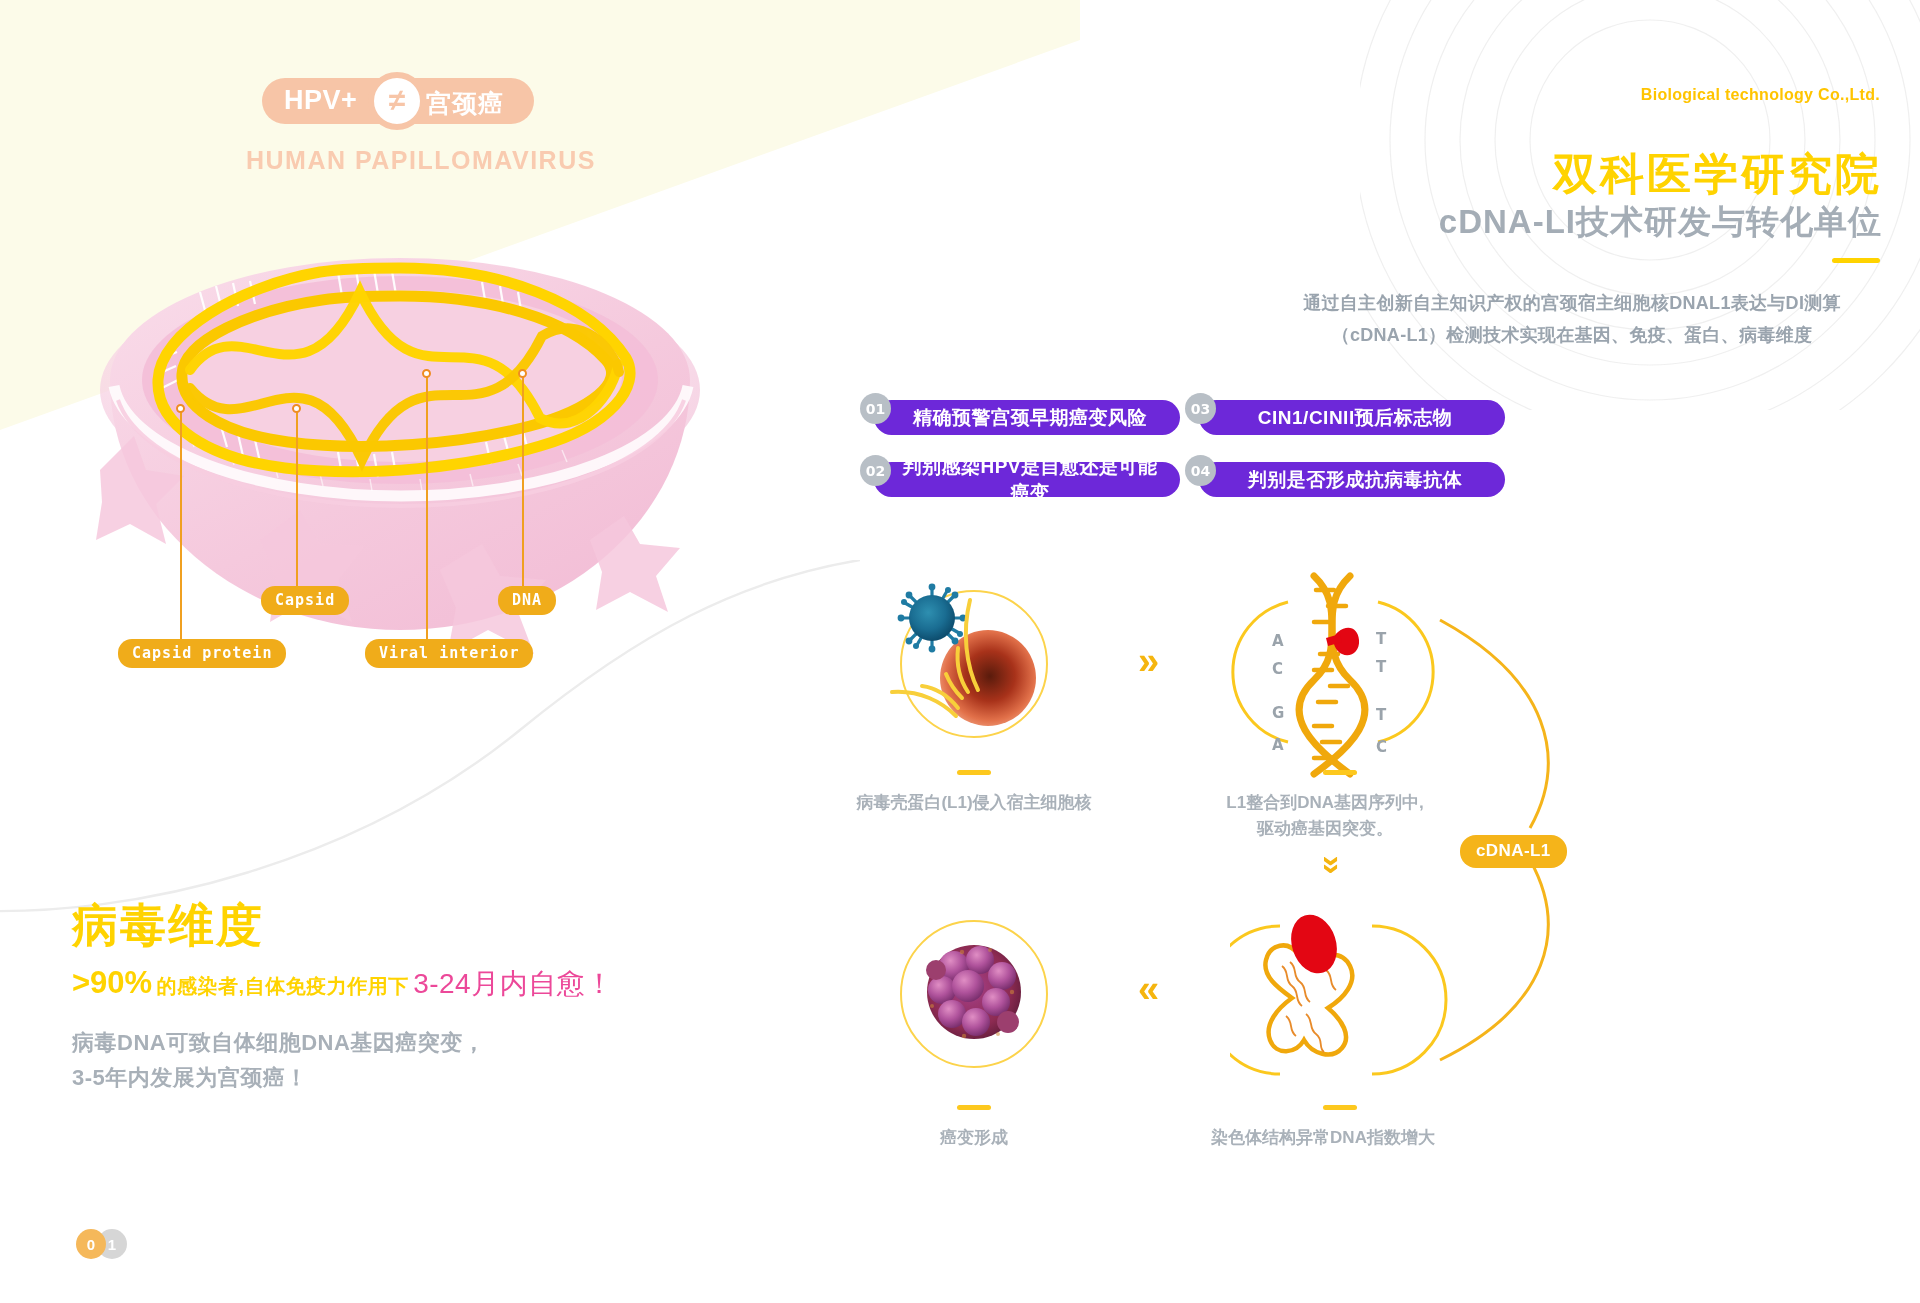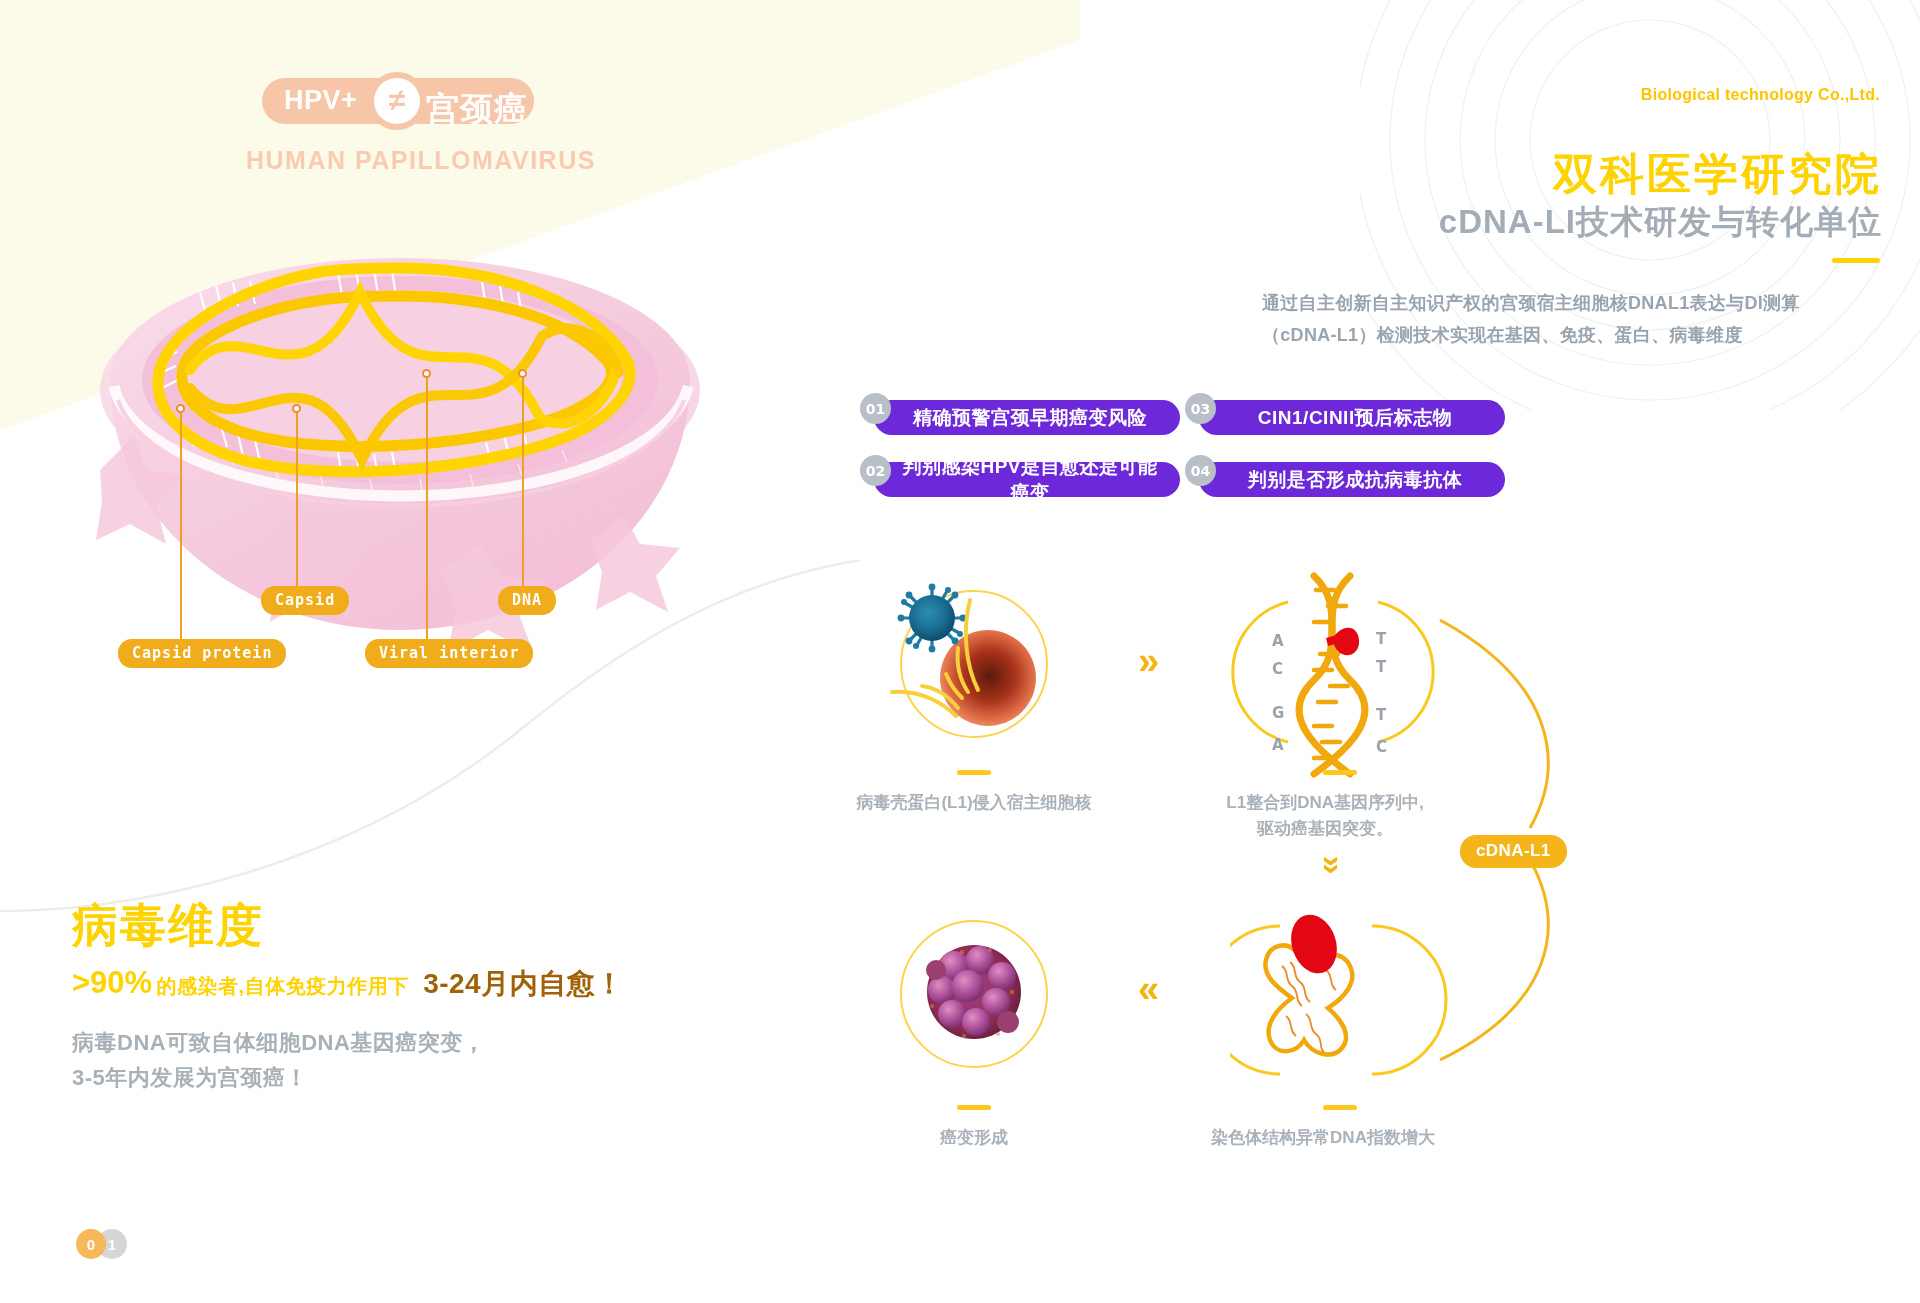--- a/index.html
+++ b/index.html
@@ -29,21 +29,21 @@
   .hpv-pill {
     position:absolute; left:0; top:0; width:272px; height:46px;
     background:#f7c5a7; border-radius:23px;
     display:flex; align-items:center;
   }
   .hpv-left {
     color:#fff; font-size:27px; font-weight:bold; letter-spacing:.5px;
     position:absolute; left:22px; top:7px;
   }
   .hpv-right {
-    color:#fff; font-size:33px; font-weight:bold; letter-spacing:1px;
+    color:#fff; font-size:25px; font-weight:bold; letter-spacing:1px;
     position:absolute; left:164px; top:9px;
   }
   .neq-circle {
     position:absolute; left:106px; top:-6px; width:58px; height:58px;
     background:#fff; border:6px solid #f7c5a7; border-radius:50%;
     display:flex; align-items:center; justify-content:center;
   }
   .neq-glyph { color:#f7c5a7; font-size:30px; font-weight:bold; line-height:1; margin-top:-3px; }
 
   .hpv-sub {
@@ -69,21 +69,21 @@
   }
 
   
   .global-block { position:absolute; left:72px; top:900px; width:700px; }
   .gb-title {
     font-size:46px; font-weight:bold; color:#ffd300; letter-spacing:2px; line-height:1.1;
   }
   .gb-line2 { margin-top:14px; white-space:nowrap; }
   .gb-90 { font-size:31px; font-weight:bold; color:#ffd300; letter-spacing:0; }
   .gb-mid { font-size:20px; font-weight:bold; color:#ffd300; letter-spacing:0.5px; }
-  .gb-324 { font-size:28px; font-weight:bold; color:#a16207; letter-spacing:0.5px;margin-left:10px; }
+  .gb-324 { font-size:28px; font-weight:normal; color:#ec4899; letter-spacing:0.5px; }
   .gb-body { margin-top:22px; color:#a8b0b8; font-size:22px; font-weight:bold; line-height:1.62; letter-spacing:0.5px; }
 
   
   .right-panel { position:absolute; left:1040px; top:0; width:880px; height:1303px; z-index:2; }
 
   .company-tag {
     position:absolute; right:40px; top:86px;
     color:#ffc400; font-size:16px; font-weight:bold; letter-spacing:.3px;
   }
   .r-title {
@@ -93,21 +93,21 @@
   }
   .r-subtitle {
     position:absolute; right:38px; top:205px;
     color:#a4adb6; font-size:33px; font-weight:bold; letter-spacing:1px; line-height:1;
     text-align:right;
   }
   .r-rule { position:absolute; right:40px; top:258px; width:48px; height:5px; background:#ffd300; border-radius:3px; }
   .r-desc {
     position:absolute; right:38px; top:288px; width:620px;
     color:#9aa4ae; font-size:18px; font-weight:bold; line-height:1.75;
-    text-align:left; letter-spacing:.3px;
+    text-align:center; letter-spacing:.3px;
   }
 
   
   .features { position:absolute; left:-180px; top:400px; width:1060px; height:110px; }
   .feat { position:absolute; height:36px; }
   .feat-num {
     position:absolute; left:0; top:-7px; width:31px; height:31px;
     background:#b8bfc6; border-radius:50%; color:#fff;
     font-size:14px; font-weight:bold; display:flex; align-items:center; justify-content:center;
     z-index:3; font-family:"DejaVu Sans", sans-serif;

